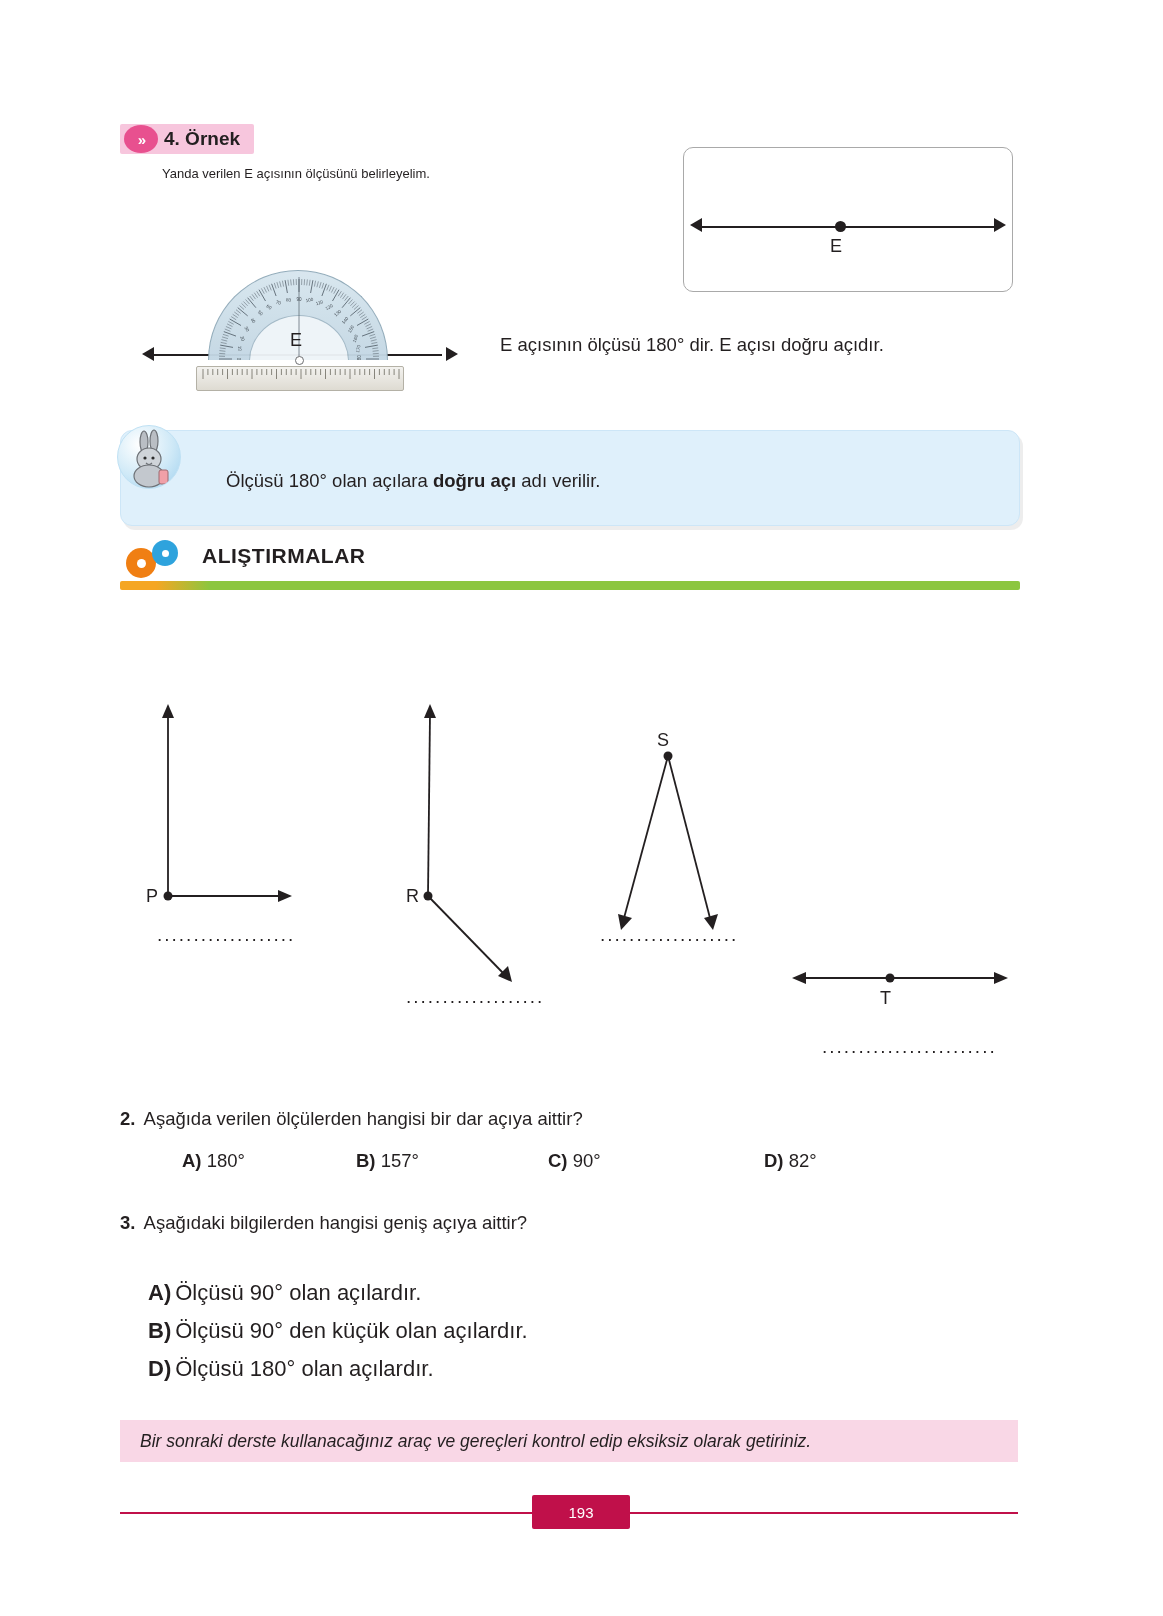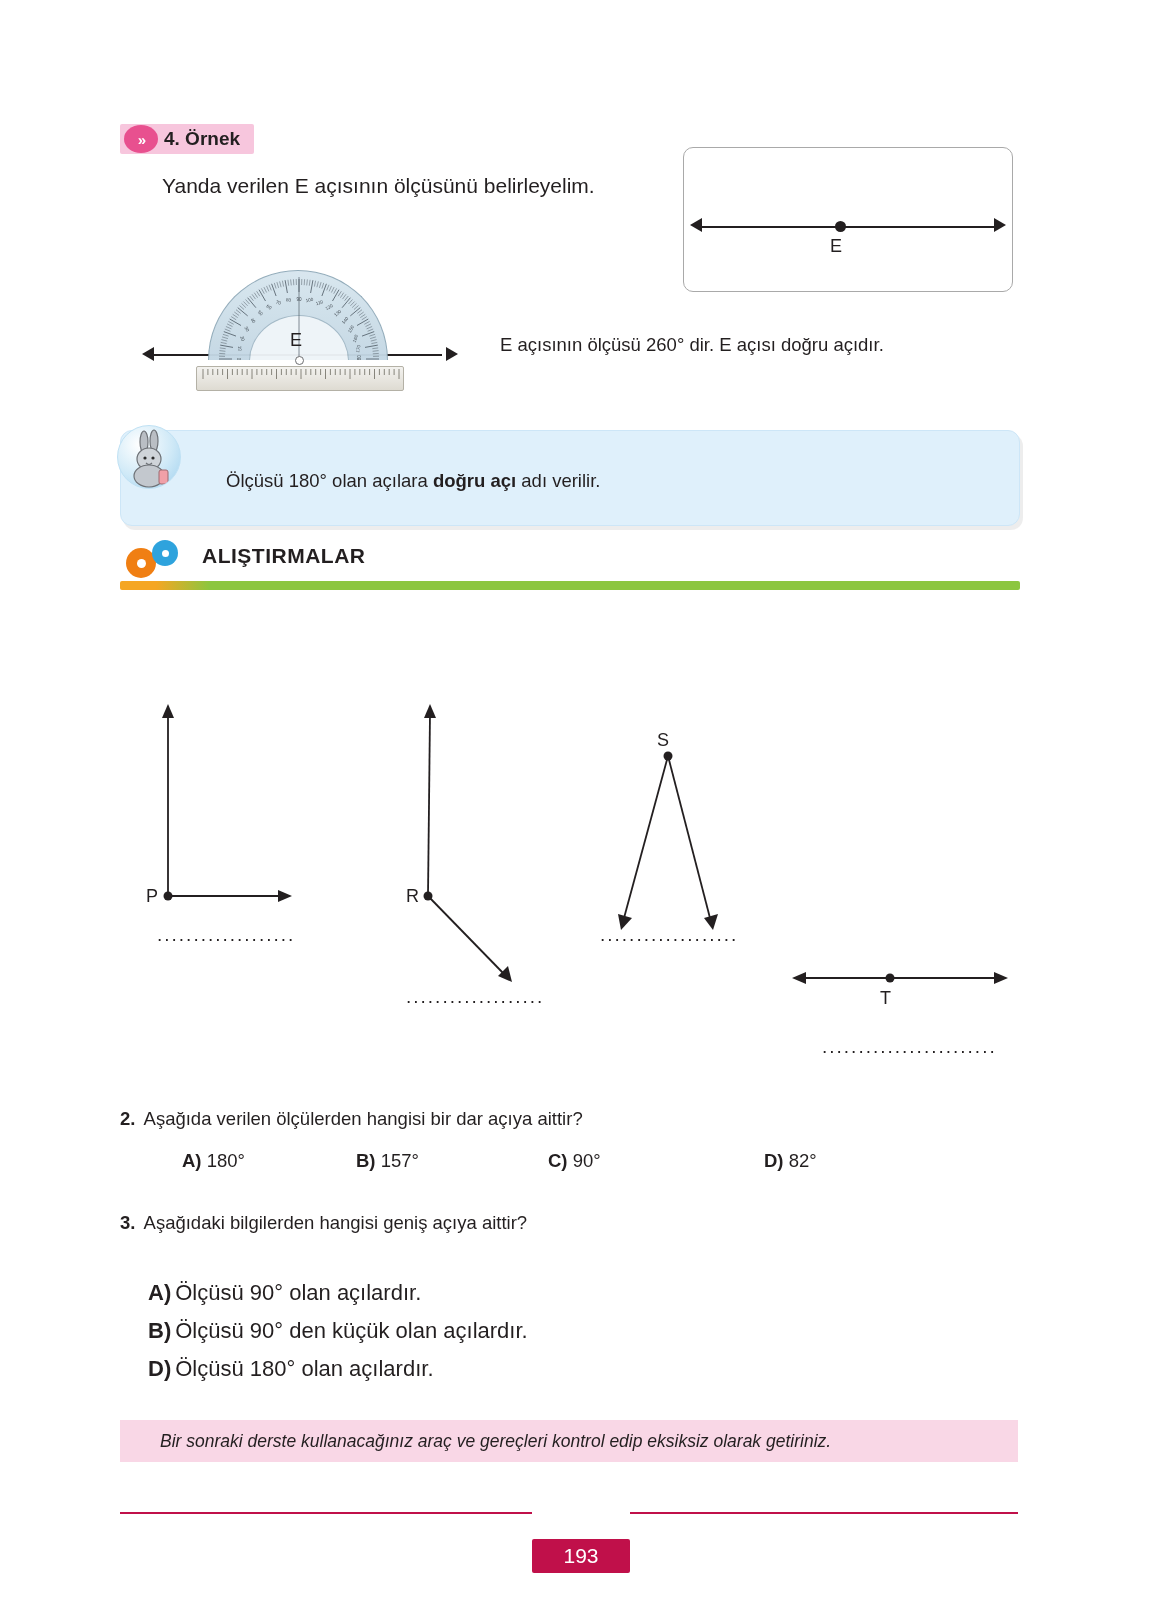--- a/index.html
+++ b/index.html
@@ -59,22 +59,22 @@
     font-size: 19px;
     font-weight: bold;
     color: #231f20;
     white-space: nowrap;
   }
 
   
   .intro-text {
     position: absolute;
     left: 162px;
-    top: 174px;
-    font-size: 21px;
+    top: 166px;
+    font-size: 13px;
     color: #231f20;
   }
 
   
   .ray-box {
     position: absolute;
     left: 683px;
     top: 147px;
     width: 330px;
     height: 145px;
@@ -317,46 +317,45 @@
     top: 1420px;
     width: 898px;
     height: 42px;
     background: #f9d7e6;
     display: flex;
     align-items: center;
   }
   .note span {
     font-style: italic;
     font-size: 17.5px;
-    padding-left: 40px;
+    padding-left: 20px;
   }
 
   
   .footer-rule-l, .footer-rule-r {
     position: absolute;
     top: 1512px;
     height: 1.6px;
     background: #c0104a;
   }
   .footer-rule-l { left: 120px; width: 412px; }
   .footer-rule-r { left: 630px; width: 388px; }
   .pagenum {
     position: absolute;
     left: 532px;
     top: 1495px;
     width: 98px;
     height: 34px;
     background: #c0104a;
     color: #fff;
-    font-size: 21px;
+    font-size: 15px;
     display: flex;
     align-items: center;
     justify-content: center;
     border-radius: 2px;
-    margin-top: 44px;
   }
 </style>
 </head>
 <body>
 
 <div class="page">
 
   <div class="example-header">
     <div class="example-badge">
       <div class="chev">»</div>
@@ -547,21 +546,21 @@
           <line x1="177.5" y1="2" x2="177.5" y2="12"></line>
           <line x1="182.4" y1="2" x2="182.4" y2="8"></line>
           <line x1="187.3" y1="2" x2="187.3" y2="8"></line>
           <line x1="192.2" y1="2" x2="192.2" y2="8"></line>
           <line x1="197.1" y1="2" x2="197.1" y2="8"></line>
           <line x1="202.0" y1="2" x2="202.0" y2="12"></line>
         </g>
     </svg>
   </div>
 
-  <div class="measure-text">E açısının ölçüsü 260° dir. E açısı doğru açıdır.</div>
+  <div class="measure-text">E açısının ölçüsü 180° dir. E açısı doğru açıdır.</div>
 
   <div class="info-box"></div>
   <div class="rabbit">
     <svg width="64" height="64" viewBox="0 0 64 64">
       <ellipse cx="26" cy="16" rx="4" ry="11" fill="#b9bec4" stroke="#6d7176" stroke-width="1.2"></ellipse>
       <ellipse cx="36" cy="15" rx="4" ry="11" fill="#b9bec4" stroke="#6d7176" stroke-width="1.2"></ellipse>
       <ellipse cx="31" cy="33" rx="12" ry="11" fill="#cfd4d9" stroke="#6d7176" stroke-width="1.2"></ellipse>
       <ellipse cx="31" cy="50" rx="15" ry="11" fill="#c3c8ce" stroke="#6d7176" stroke-width="1.2"></ellipse>
       <circle cx="27" cy="32" r="1.6" fill="#2b2b2b"></circle>
       <circle cx="35" cy="32" r="1.6" fill="#2b2b2b"></circle>

